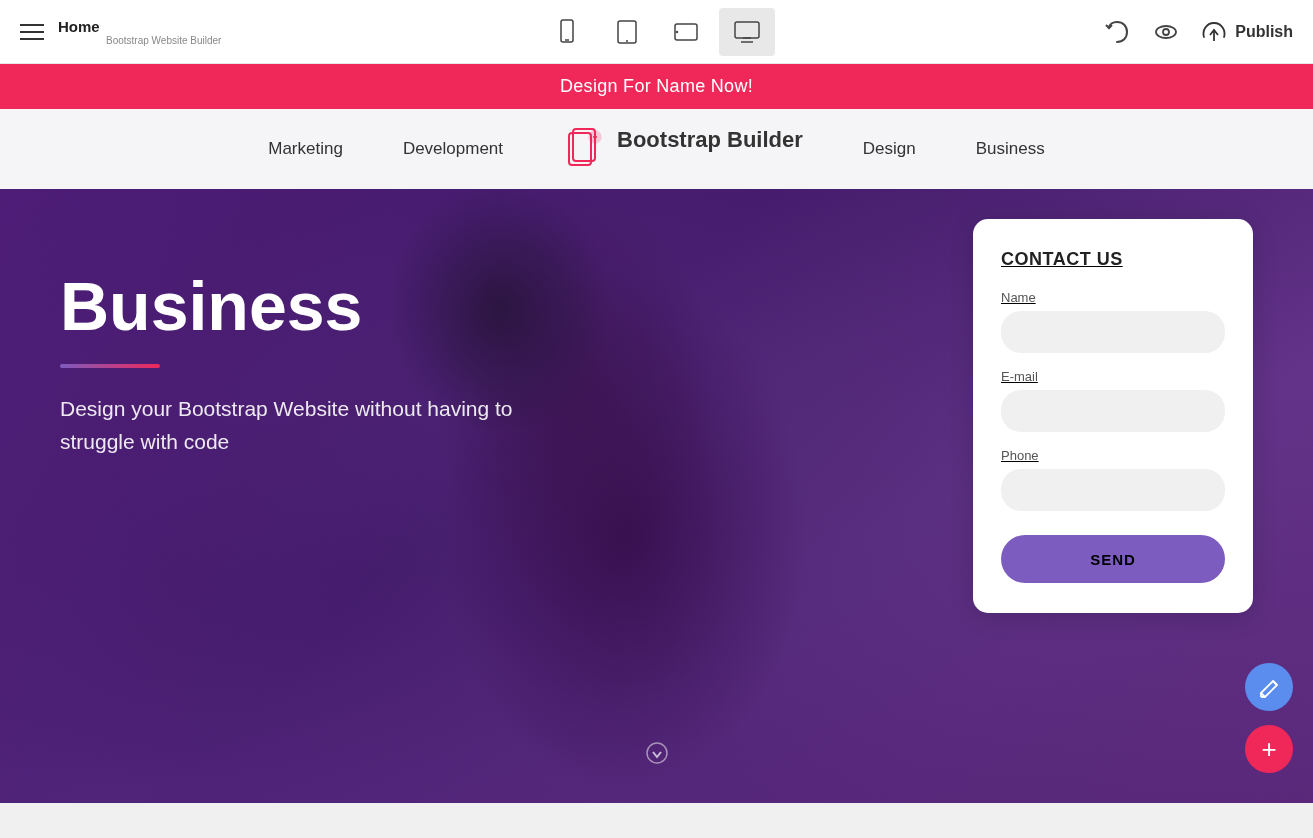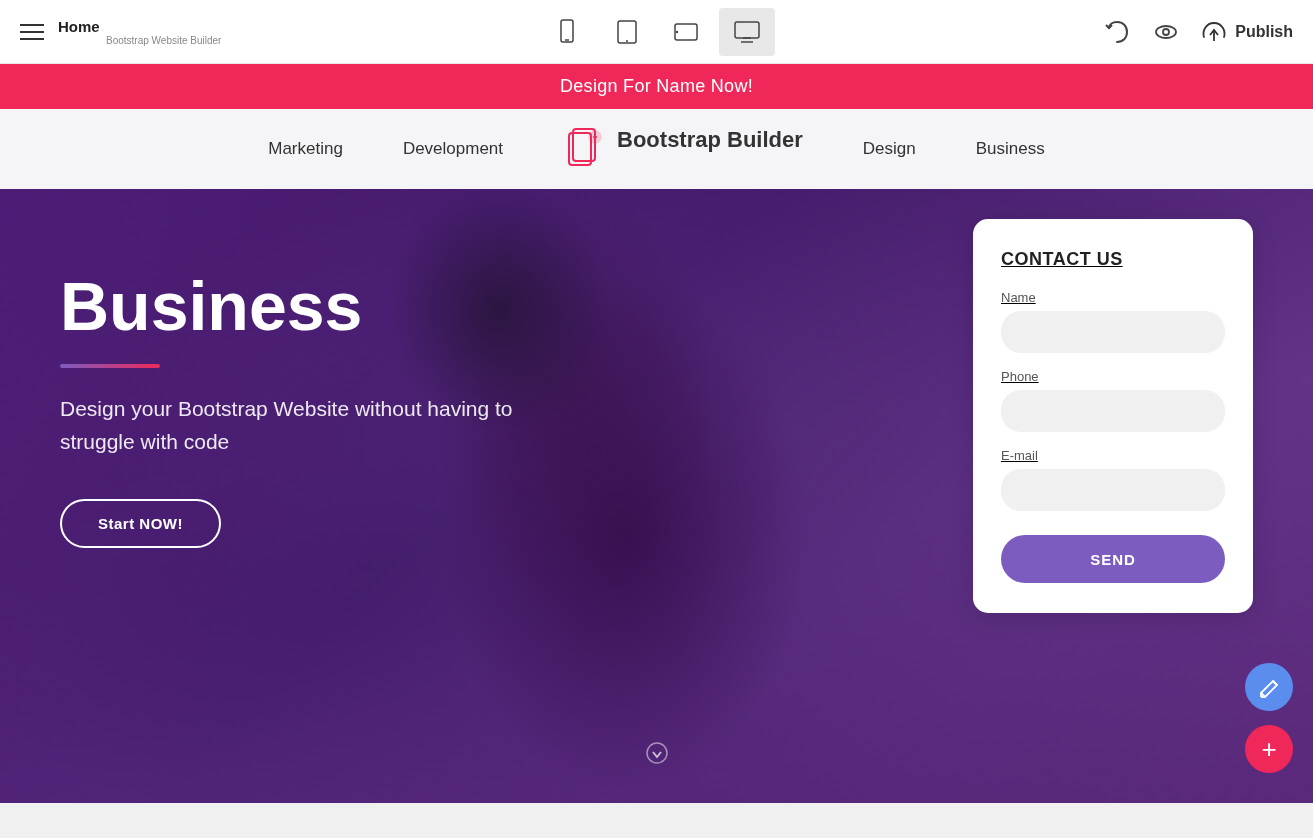--- a/index.html
+++ b/index.html
@@ -246,21 +246,21 @@
       padding: 0 16px;
       font-size: 13px;
       outline: none;
     }
     .send-btn {
       width: 100%;
       height: 48px;
       background: #7c5cbf;
       border: none;
       border-radius: 24px;
-      color: #ffffff;
+      color: #000000;
       font-size: 15px;
       font-weight: 700;
       letter-spacing: 1px;
       cursor: pointer;
       margin-top: 8px;
     }
 
     
     .fab-container {
       position: absolute;
@@ -400,39 +400,38 @@
     <div style="position:absolute;top:0;left:360px;width:280px;height:240px;
       background: radial-gradient(ellipse 160px 180px at 50% 50%, rgba(40,20,60,0.9) 0%, transparent 70%);"></div>
   </div>
 
   <div class="hero-content">
     <h1 class="hero-title">
       <span>Business</span><br>
     </h1>
     <div class="hero-divider"></div>
     <p class="hero-subtitle">Design your Bootstrap Website without having to struggle with code</p>
-    <button class="hero-cta">Start NOW!</button>
   </div>
 
   <div class="contact-card">
     <div class="contact-title">CONTACT US</div>
 
     <div class="contact-field">
       <label class="contact-label">Name</label>
       <input class="contact-input" type="text" placeholder="" style="">
     </div>
 
     <div class="contact-field">
+      <label class="contact-label">E-mail</label>
+      <input class="contact-input" type="email" placeholder="" style="">
+    </div>
+
+    <div class="contact-field">
       <label class="contact-label">Phone</label>
       <input class="contact-input" type="tel" placeholder="" style="">
-    </div>
-
-    <div class="contact-field">
-      <label class="contact-label">E-mail</label>
-      <input class="contact-input" type="email" placeholder="" style="">
     </div>
 
     <button class="send-btn">SEND</button>
   </div>
 
   <div class="scroll-arrow">
     <svg width="28" height="28" viewBox="0 0 28 28" fill="none" stroke="rgba(255,255,255,0.7)" stroke-width="2">
       <rect x="4" y="4" width="20" height="20" rx="10" stroke="rgba(255,255,255,0.5)" stroke-width="1.5"></rect>
       <polyline points="10,13 14,18 18,13"></polyline>
     </svg>

